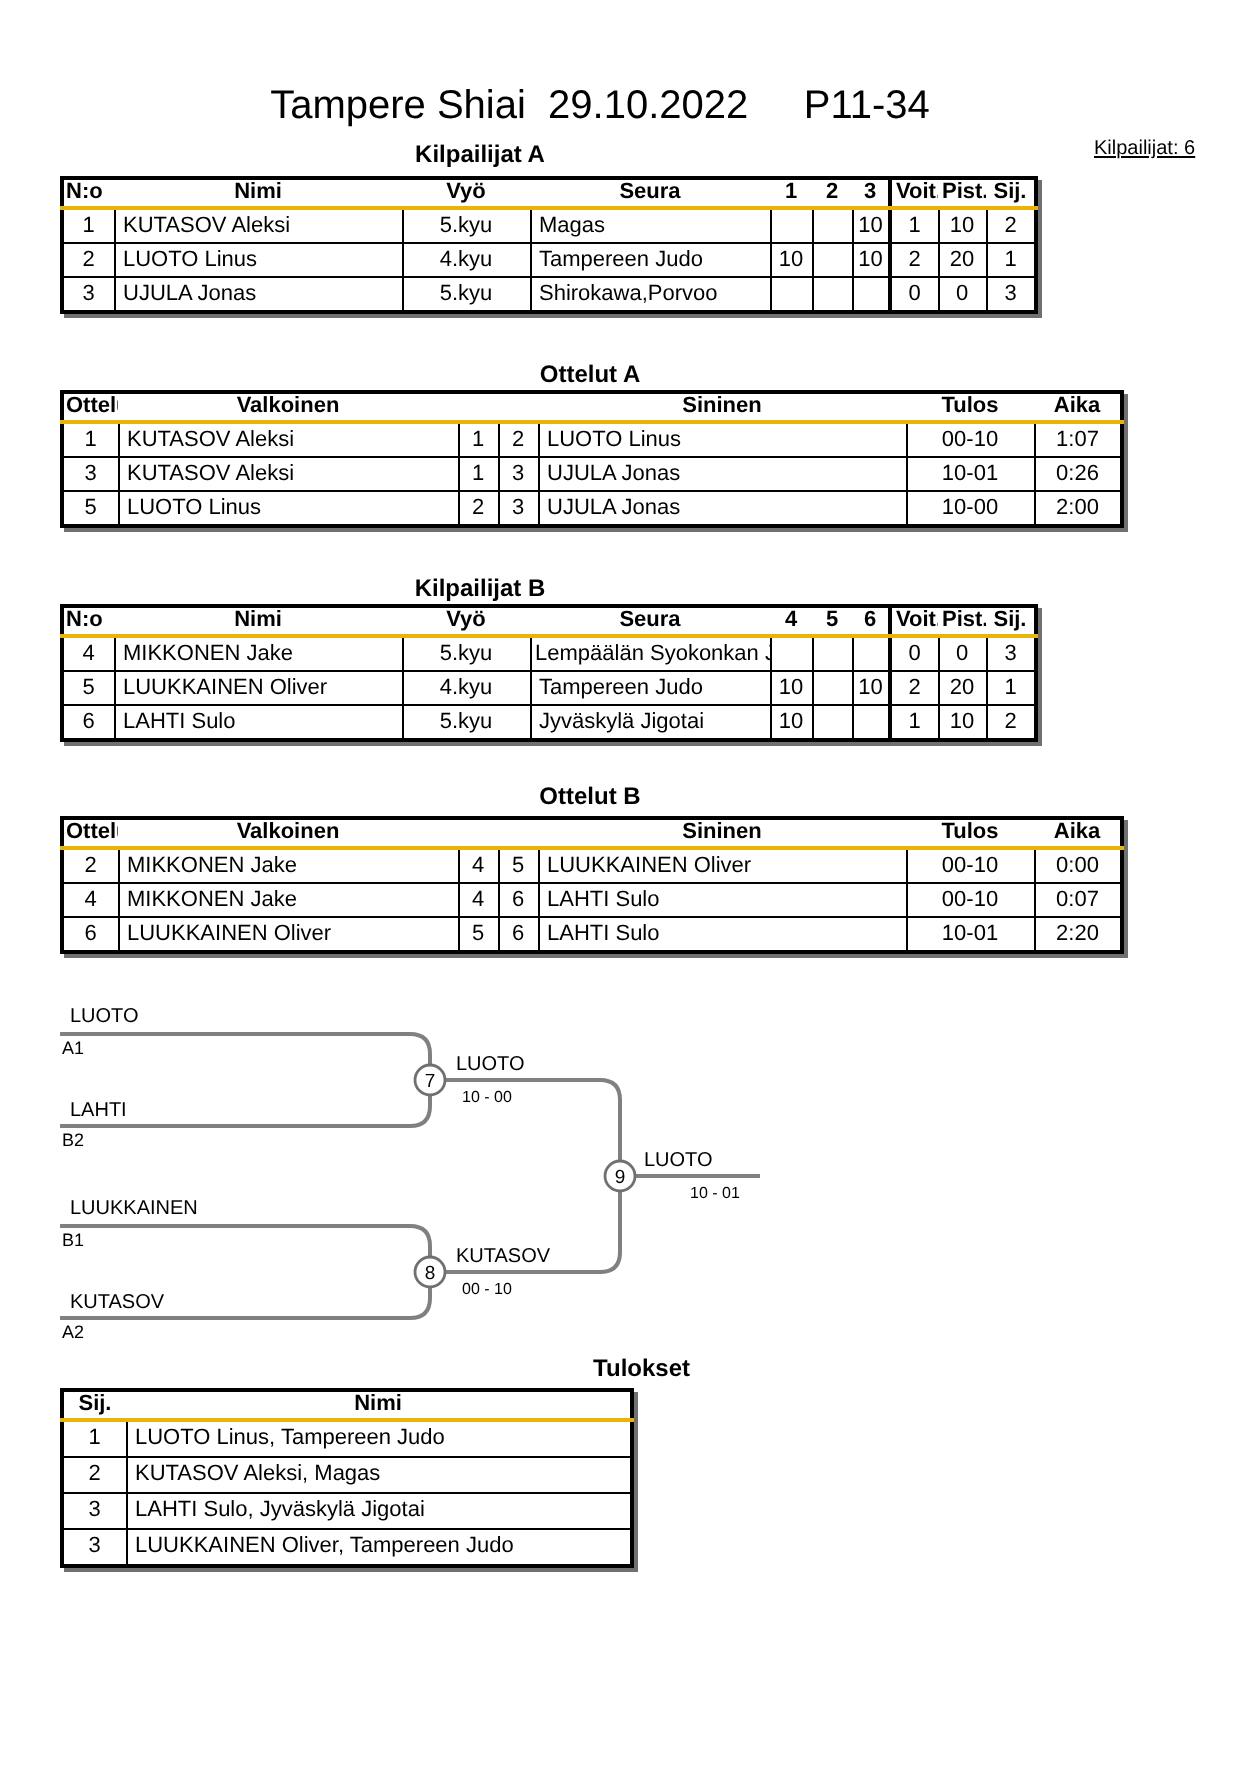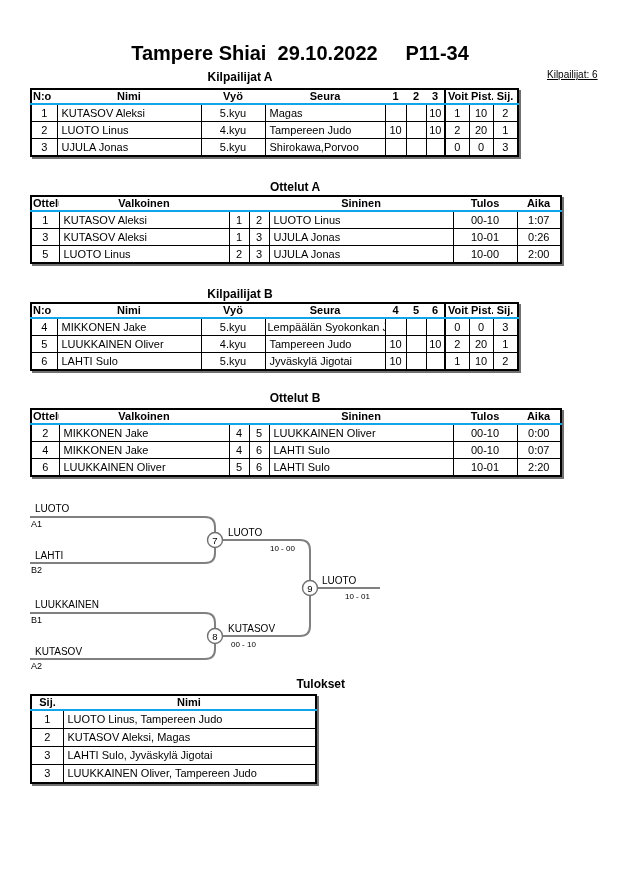--- a/index.html
+++ b/index.html
@@ -2,35 +2,35 @@
 <html><head>
 <meta charset="utf-8">
 <style>
   html,body{margin:0;padding:0;}
   body{
     width:630px;height:891px;position:relative;background:#ffffff;
     font-family:"Liberation Sans",sans-serif;color:#000;
     -webkit-font-smoothing:none;
   }
   .abs{position:absolute;}
-  .page-title{top:42px;left:0;width:600px;text-align:center;font-size:20px;font-weight:bold;white-space:pre;}
+  .page-title{top:42px;left:0;width:600px;text-align:center;font-size:20px;font-weight:normal;white-space:pre;}
   .sec-title{font-size:12px;font-weight:bold;text-align:center;white-space:pre;}
   .count-label{top:69px;left:547px;font-size:10px;text-decoration:underline;}
 
   table{
     position:absolute;border-collapse:collapse;table-layout:fixed;
     background:#fff;border:2px solid #000;
     box-shadow:2px 2px 0 0 #707070;
   }
   th,td{
     font-family:"Liberation Sans",sans-serif;font-size:11px;
     padding:0 2px;overflow:hidden;white-space:nowrap;line-height:1.1;
   }
   td{border:1px solid #000;height:16px;}
-  th{font-weight:bold;height:13px;border-top:none;border-bottom:2px solid #0ea5e9;border-left:none;border-right:none;}
+  th{font-weight:bold;height:13px;border-top:none;border-bottom:2px solid #eab308;border-left:none;border-right:none;}
   .res td{height:17px;}
   .c{text-align:center;}
   .l{text-align:left;padding-left:4px;}
   .thick-l{border-left:2px solid #000 !important;}
   .t-ka{top:88px;left:30px;width:487px;}
   .t-oa{top:195px;left:30px;width:530px;}
   .t-kb{top:302px;left:30px;width:487px;}
   .t-ob{top:408px;left:30px;width:530px;}
   .t-res{top:694px;left:30px;width:285px;}
 
@@ -309,21 +309,21 @@
 <div class="bname" style="left:35px;top:503px;">LUOTO</div>
 <div class="btag" style="left:31px;top:519px;">A1</div>
 <div class="bname" style="left:35px;top:550px;">LAHTI</div>
 <div class="btag" style="left:31px;top:565px;">B2</div>
 <div class="bname" style="left:35px;top:599px;">LUUKKAINEN</div>
 <div class="btag" style="left:31px;top:615px;">B1</div>
 <div class="bname" style="left:35px;top:646px;">KUTASOV</div>
 <div class="btag" style="left:31px;top:661px;text-align:center;">A2</div>
 
 <div class="bname" style="left:228px;top:527px;">LUOTO</div>
-<div class="bscore" style="left:231px;top:544px;margin-left:39px;">10 - 00</div>
+<div class="bscore" style="left:231px;top:544px;">10 - 00</div>
 <div class="bname" style="left:228px;top:623px;">KUTASOV</div>
 <div class="bscore" style="left:231px;top:640px;">00 - 10</div>
 <div class="bname" style="left:322px;top:575px;">LUOTO</div>
 <div class="bscore" style="left:325px;top:592px;margin-left:20px;">10 - 01</div>
 
 <div class="abs sec-title" style="top:677px;left:0;width:345px;text-align:right;">Tulokset</div>
 <table class="t-res res">
   <colgroup>
     <col style="width:32px">
       <col style="width:253px">

